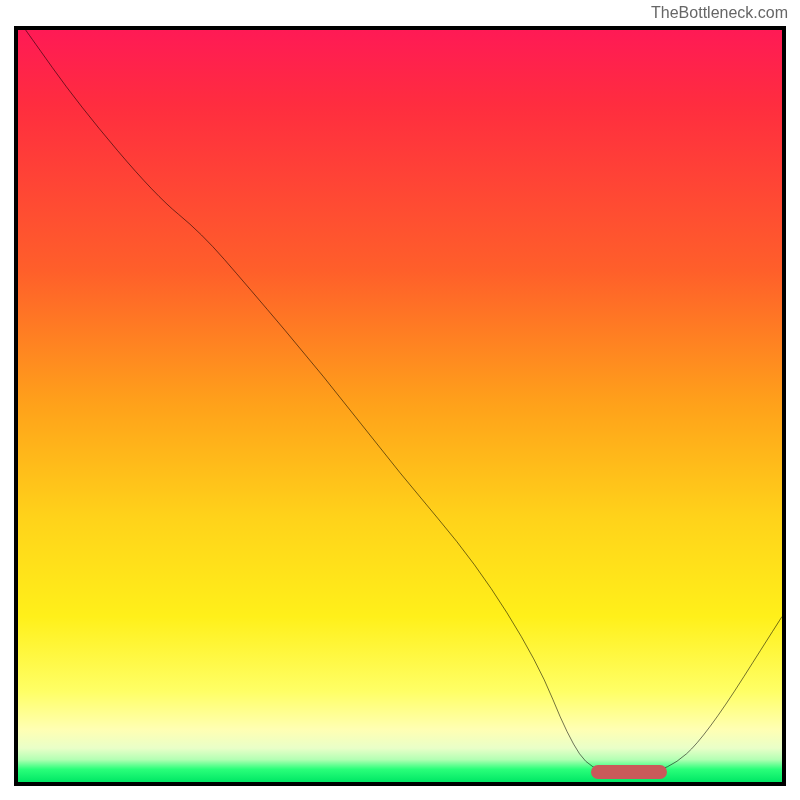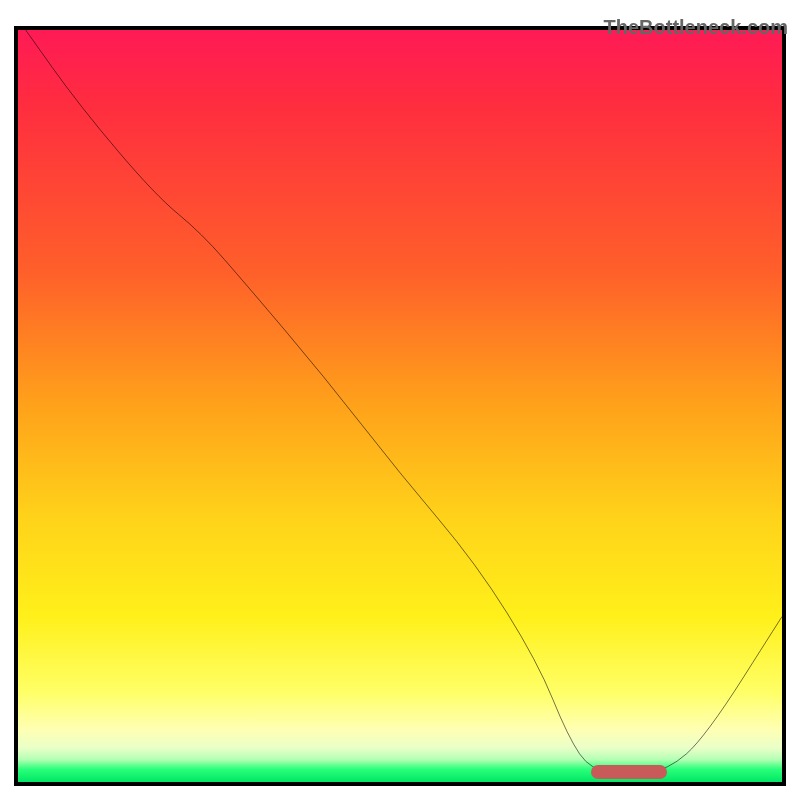--- a/index.html
+++ b/index.html
@@ -10,24 +10,24 @@
     background: #ffffff;
     font-family: Arial, Helvetica, sans-serif;
   }
   .container {
     position: relative;
     width: 800px;
     height: 800px;
   }
   .watermark {
     position: absolute;
-    top: 16px;
+    top: 4px;
     right: 12px;
-    font-size: 20px;
-    font-weight: bold;
+    font-size: 16px;
+    font-weight: normal;
     color: #666666;
     z-index: 10;
   }
   .frame {
     position: absolute;
     left: 14px;
     top: 26px;
     width: 772px;
     height: 760px;
     border: 4px solid #000000;

